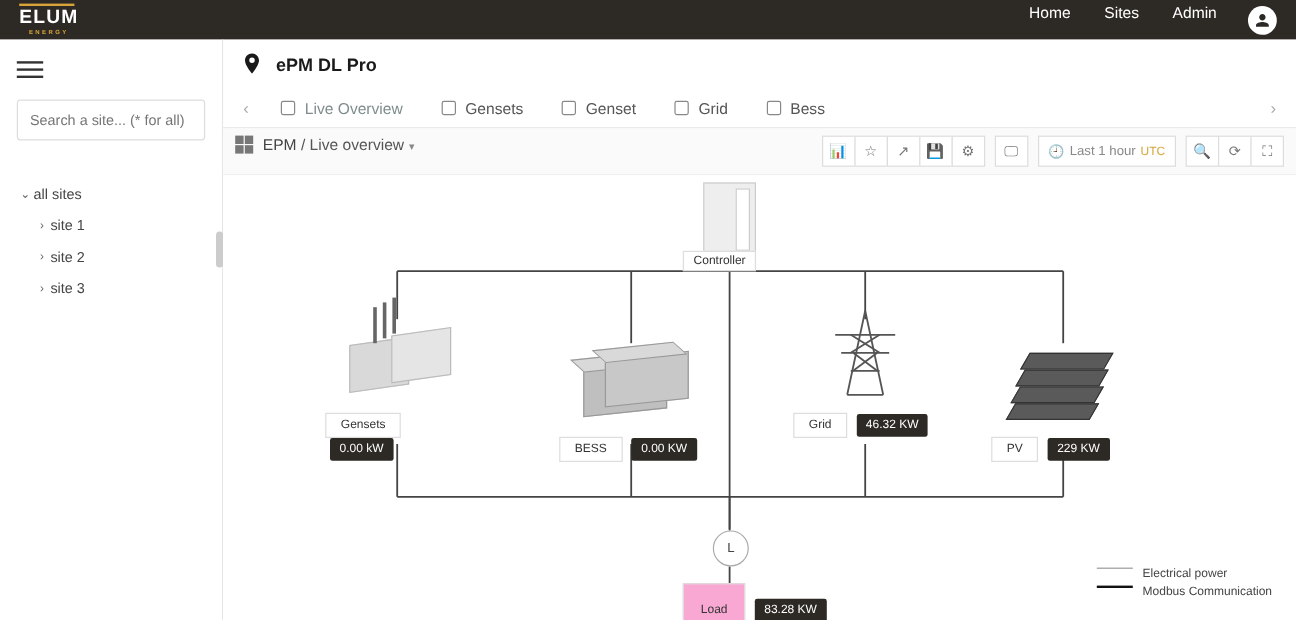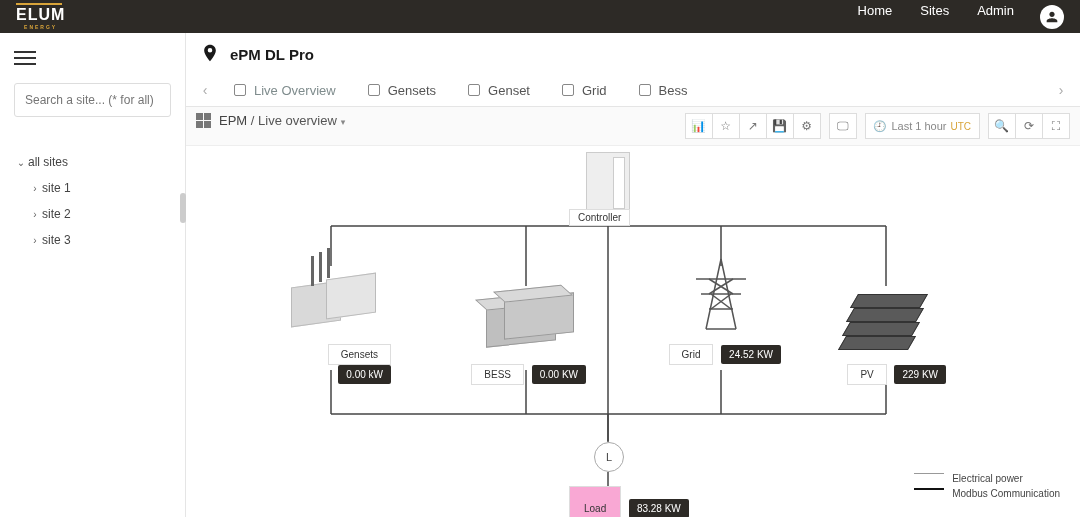--- a/index.html
+++ b/index.html
@@ -59,21 +59,21 @@
   .tool-range .utc{color:#d8a43a;margin-left:4px;font-size:10px}
 
   
   .canvas{flex:1;position:relative;background:#fff}
   .canvas svg{position:absolute;inset:0;width:100%;height:100%}
 
   .ctrl-box{position:absolute;left:400px;top:6px;width:44px;height:58px;background:#eee;border:1px solid #ccc}
   .ctrl-box::after{content:"";position:absolute;right:4px;top:4px;width:10px;height:50px;background:#fff;border:1px solid #ccc}
   .ctrl-label{position:absolute;left:383px;top:63px;background:#fff;border:1px solid #ddd;font-size:10px;padding:2px 8px}
 
-  .asset{position:absolute;text-align:right}
+  .asset{position:absolute;text-align:left}
   .asset .lbl{display:inline-block;background:#fff;border:1px solid #ddd;padding:4px 12px;font-size:10px;margin-top:4px}
   .asset .val{display:inline-block;background:#2d2a26;color:#fff;padding:4px 8px;font-size:10px;margin-left:4px;border-radius:2px}
 
   
   .gensets{left:85px;top:108px;width:120px}
   .bess{left:280px;top:128px;width:120px}
   .grid{left:475px;top:108px;width:120px}
   .pv{left:640px;top:128px;width:120px}
 
   .sketch{height:80px;position:relative;margin:0 auto 6px}
@@ -281,21 +281,21 @@
                   <line x1="20" y1="40" x2="60" y2="40"></line>
               <line x1="28" y1="55" x2="52" y2="55"></line>
               <line x1="28" y1="25" x2="52" y2="40"></line>
                   <line x1="52" y1="25" x2="28" y2="40"></line>
               <line x1="30" y1="40" x2="50" y2="55"></line>
                   <line x1="50" y1="40" x2="30" y2="55"></line>
             </g>
               </svg>
           </div>
           <span class="lbl">Grid</span>
-          <span class="val">24.52 KW</span>
+          <span class="val">46.32 KW</span>
         </div>
 
         <div class="asset pv">
           <div class="sketch sk-pv">
             <div class="panel p1"></div>
               <div class="panel p2"></div>
               <div class="panel p3"></div>
               <div class="panel p4"></div>
           </div>
           <span class="lbl">PV</span>

